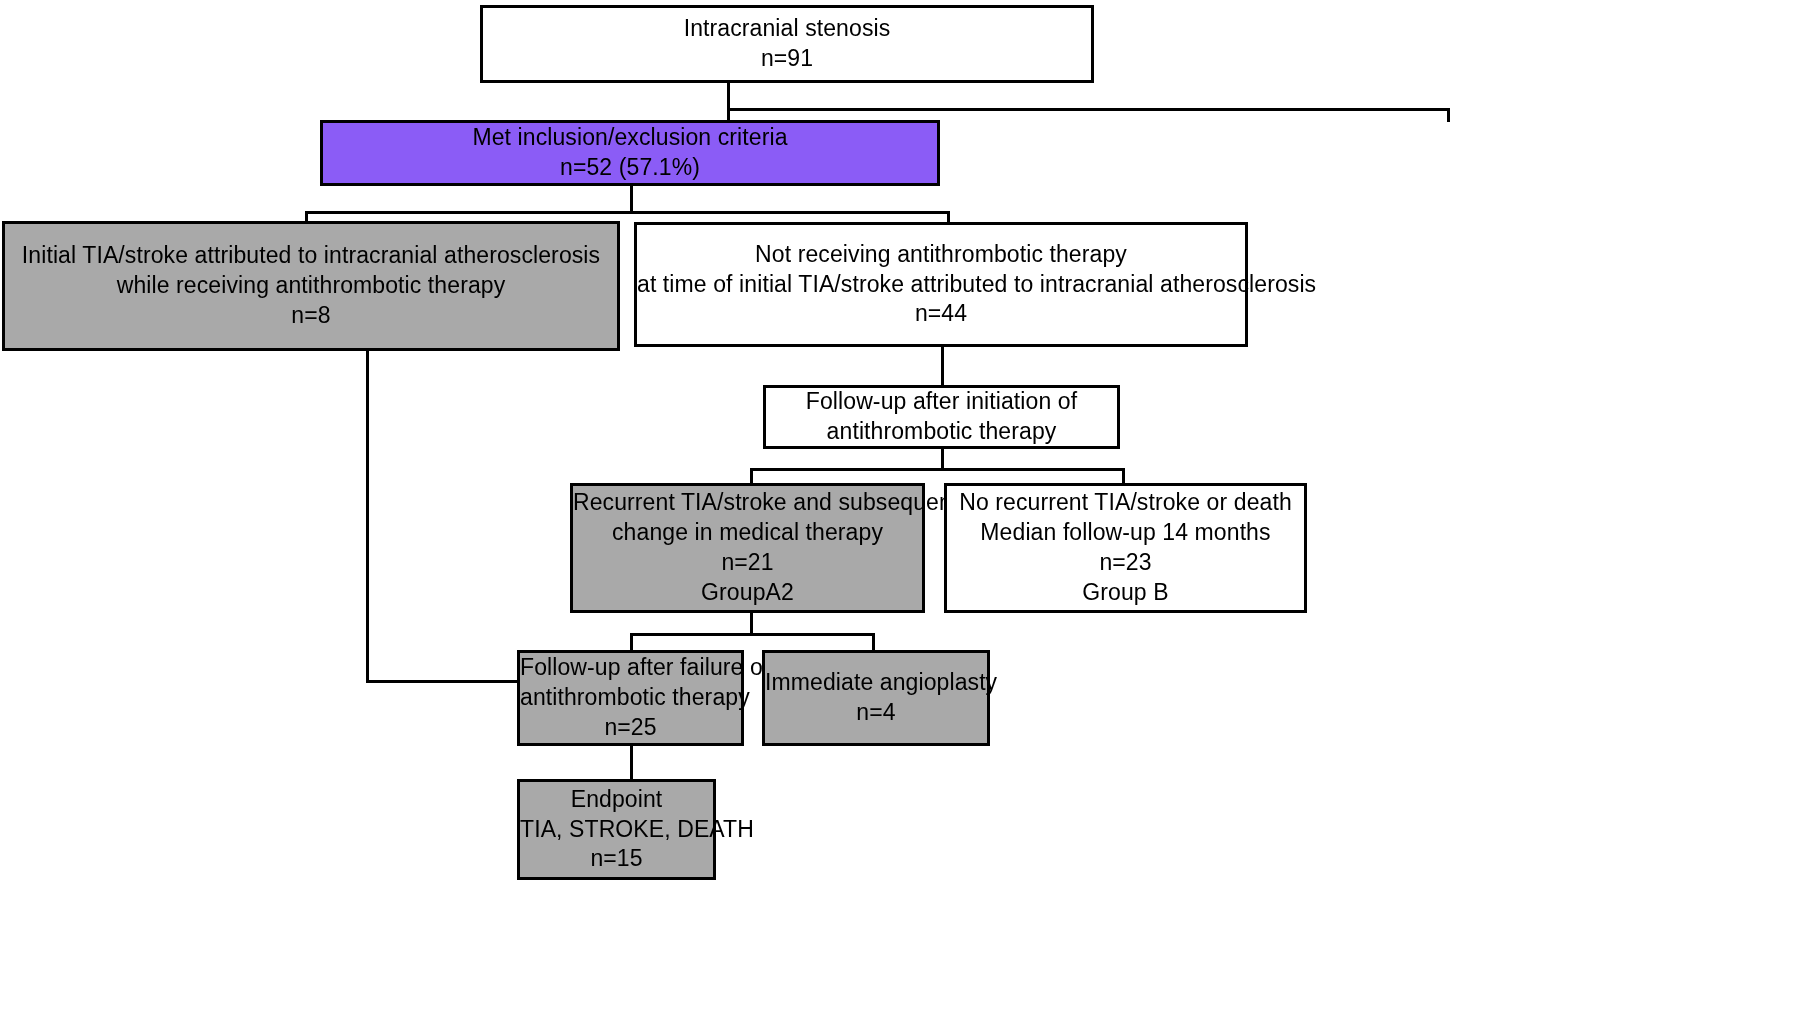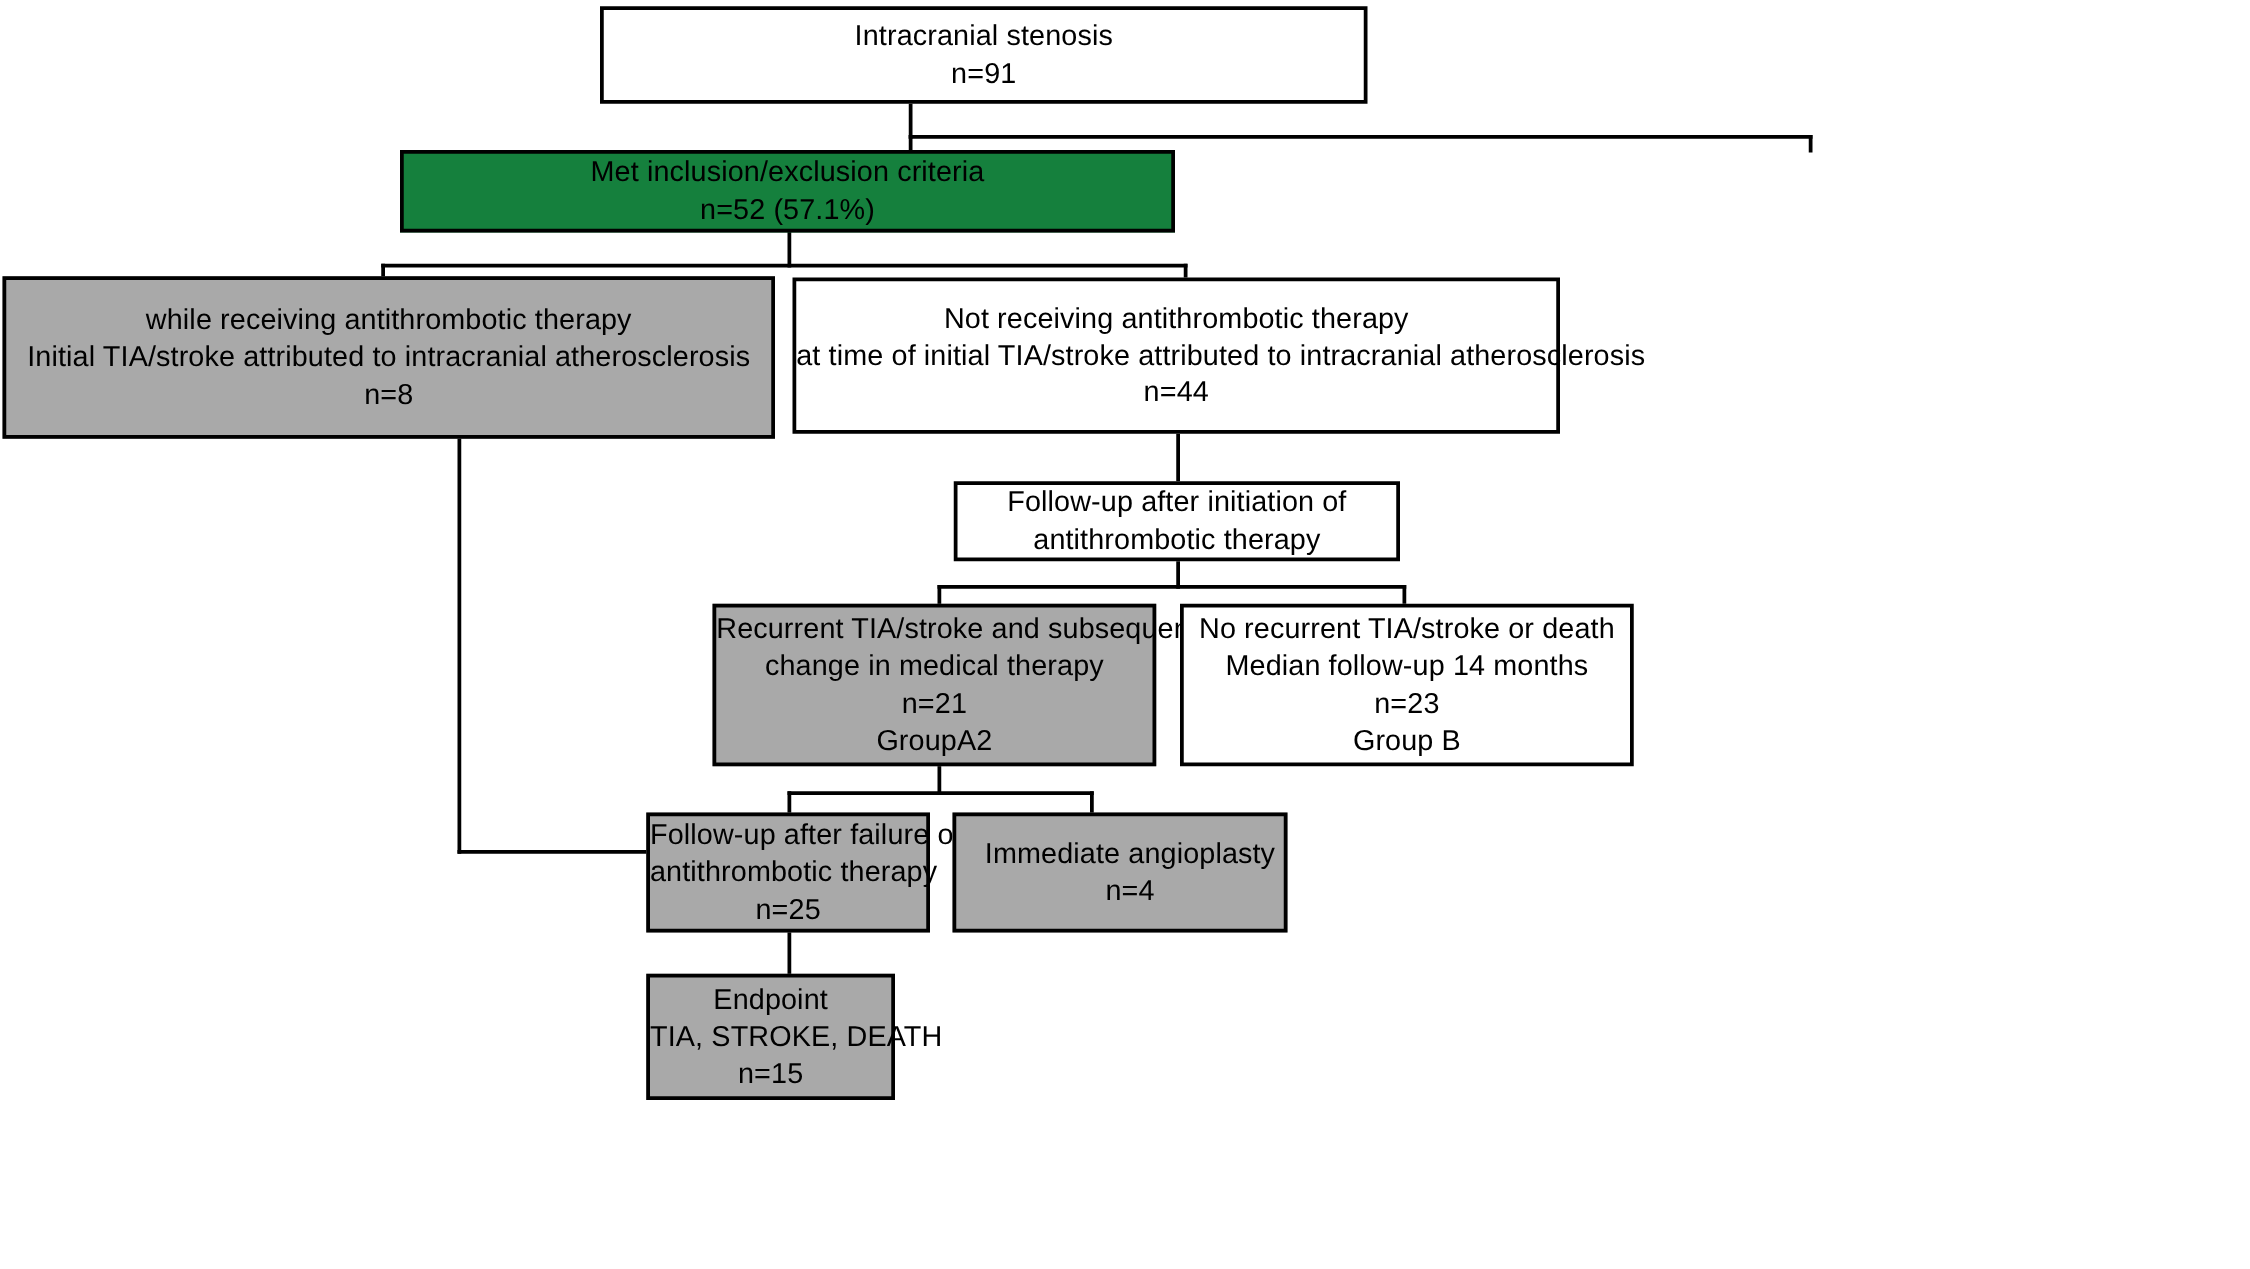--- a/index.html
+++ b/index.html
@@ -87,29 +87,29 @@
   <div class="conn v" style="left:630px; top:633px; height:18px;"></div>
   <div class="conn v" style="left:872px; top:633px; height:18px;"></div>
 
   <div class="conn v" style="left:630px; top:744px; height:37px;"></div>
 
   <div class="box" style="left: 480px; top: 5px; width: 614px; height: 78px; background: rgb(255, 255, 255);">
     <span class="ln">Intracranial stenosis</span>
     <span class="ln">n=91</span>
   </div>
 
-  <div class="box" style="left: 320px; top: 120px; width: 620px; height: 66px; background: #15803d;">
+  <div class="box" style="left: 320px; top: 120px; width: 620px; height: 66px; background: #8b5cf6;">
     <span class="ln">Met inclusion/exclusion criteria</span>
     <span class="ln">n=52 (57.1%)</span>
   </div>
 
 
   <div class="box shaded" style="left: 2px; top: 221px; width: 618px; height: 130px; background: rgb(169, 169, 169);">
+    <span class="ln">Initial TIA/stroke attributed to intracranial atherosclerosis</span>
     <span class="ln">while receiving antithrombotic therapy</span>
-    <span class="ln">Initial TIA/stroke attributed to intracranial atherosclerosis</span>
     <span class="ln">n=8</span>
   </div>
 
   <div class="box" style="left: 634px; top: 222px; width: 614px; height: 125px; background: rgb(255, 255, 255);">
     <span class="ln">Not receiving antithrombotic therapy</span>
     <span class="ln">at time of initial TIA/stroke attributed to intracranial atherosclerosis</span>
     <span class="ln">n=44</span>
   </div>
 
   <div class="box" style="left: 763px; top: 385px; width: 357px; height: 64px; background: rgb(255, 255, 255);">
@@ -130,21 +130,21 @@
     <span class="ln">n=23</span>
     <span class="ln">Group B</span>
   </div>
 
   <div class="box shaded" style="left: 517px; top: 650px; width: 227px; height: 96px; background: rgb(169, 169, 169);">
     <span class="ln">Follow-up after failure of</span>
     <span class="ln">antithrombotic therapy</span>
     <span class="ln">n=25</span>
   </div>
 
-  <div class="box shaded" style="left: 762px; top: 650px; width: 268px; height: 96px; background: rgb(169, 169, 169); padding-left: 16px;">
+  <div class="box shaded" style="left: 762px; top: 650px; width: 228px; height: 96px; background: rgb(169, 169, 169);">
     <span class="ln">Immediate angioplasty</span>
     <span class="ln"></span>
     <span class="ln">n=4</span>
   </div>
 
   <div class="box shaded" style="left: 517px; top: 779px; width: 199px; height: 101px; background: rgb(169, 169, 169);">
     <span class="ln">Endpoint</span>
     <span class="ln">TIA, STROKE, DEATH</span>
     <span class="ln">n=15</span>
   </div>

